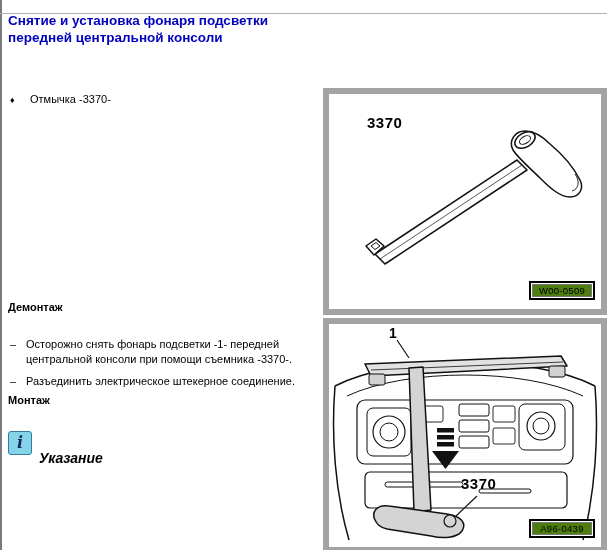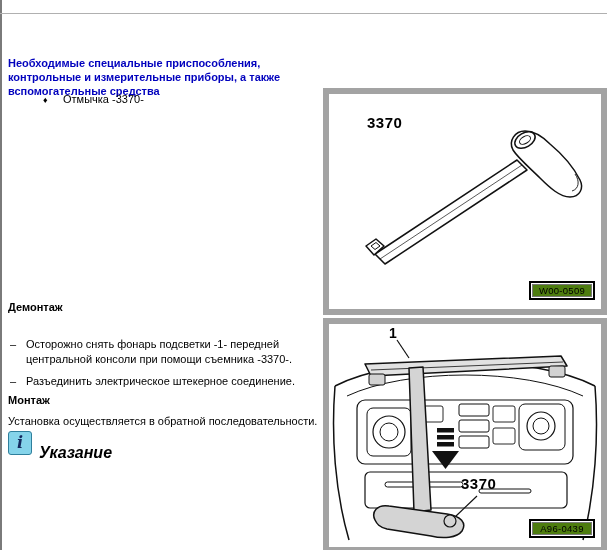--- a/index.html
+++ b/index.html
@@ -52,21 +52,20 @@
     font-weight: bold;
     line-height: 14px;
     color: #0202be;
   }
   .bullet-row {
     position: absolute;
     top: 92px; left: 2px;
     width: 305px;
     font-size: 11px;
     line-height: 14px;
-    margin-left: 33px;
   }
   .bullet-row .bullet {
     display: inline-block;
     width: 20px;
     font-size: 9px;
   }
   .sub-heading {
     position: absolute;
     left: 0;
     margin: 0;
@@ -119,22 +118,22 @@
     text-align: center;
     line-height: 21px;
     font-family: "DejaVu Serif", serif;
     font-weight: bold;
     font-style: italic;
     font-size: 16px;
     color: #142a5e;
   }
   .note-title {
     position: absolute;
-    left: 31px; top: 13px;
-    font-size: 16px;
+    left: 31px; top: 19px;
+    font-size: 14px;
     font-weight: bold;
     font-style: italic;
   }
   .note-text {
     position: absolute;
     top: 459px; left: 0;
     width: 308px;
     margin: 0;
     font-size: 11px;
     font-style: italic;
@@ -177,42 +176,41 @@
   }
 </style>
 </head>
 <body>
 
 <div class="page">
   <div class="left-rule"></div>
   <div class="top-rule"></div>
 
   <div class="text-col">
-
-    <h2 class="tools-heading">Необходимые специальные приспособления, контрольные и измерительные приборы, а также вспомогательные средства</h2>
+    <h1 class="page-title">Снятие и установка фонаря подсветки передней центральной консоли</h1>
+
 
     <div class="bullet-row">
       <span class="bullet">♦</span><span>Отмычка -3370-</span>
     </div>
 
     <h3 class="sub-heading h-removal">Демонтаж</h3>
 
     <div class="step-row step-1">
       <span class="dash">–</span>
       <span class="step-text">Осторожно снять фонарь подсветки -1- передней центральной консоли при помощи съемника -3370-.</span>
     </div>
 
     <div class="step-row step-2">
       <span class="dash">–</span>
       <span class="step-text">Разъединить электрическое штекерное соединение.</span>
     </div>
 
     <h3 class="sub-heading h-install">Монтаж</h3>
 
-    <p class="install-text">Установка осуществляется в обратной последовательности.</p>
 
     <div class="note-head">
       <div class="note-icon">i</div>
       <div class="note-title">Указание</div>
     </div>
 
   </div>
 
   <div class="figure figure-1">
     <svg viewBox="0 0 272 215">

